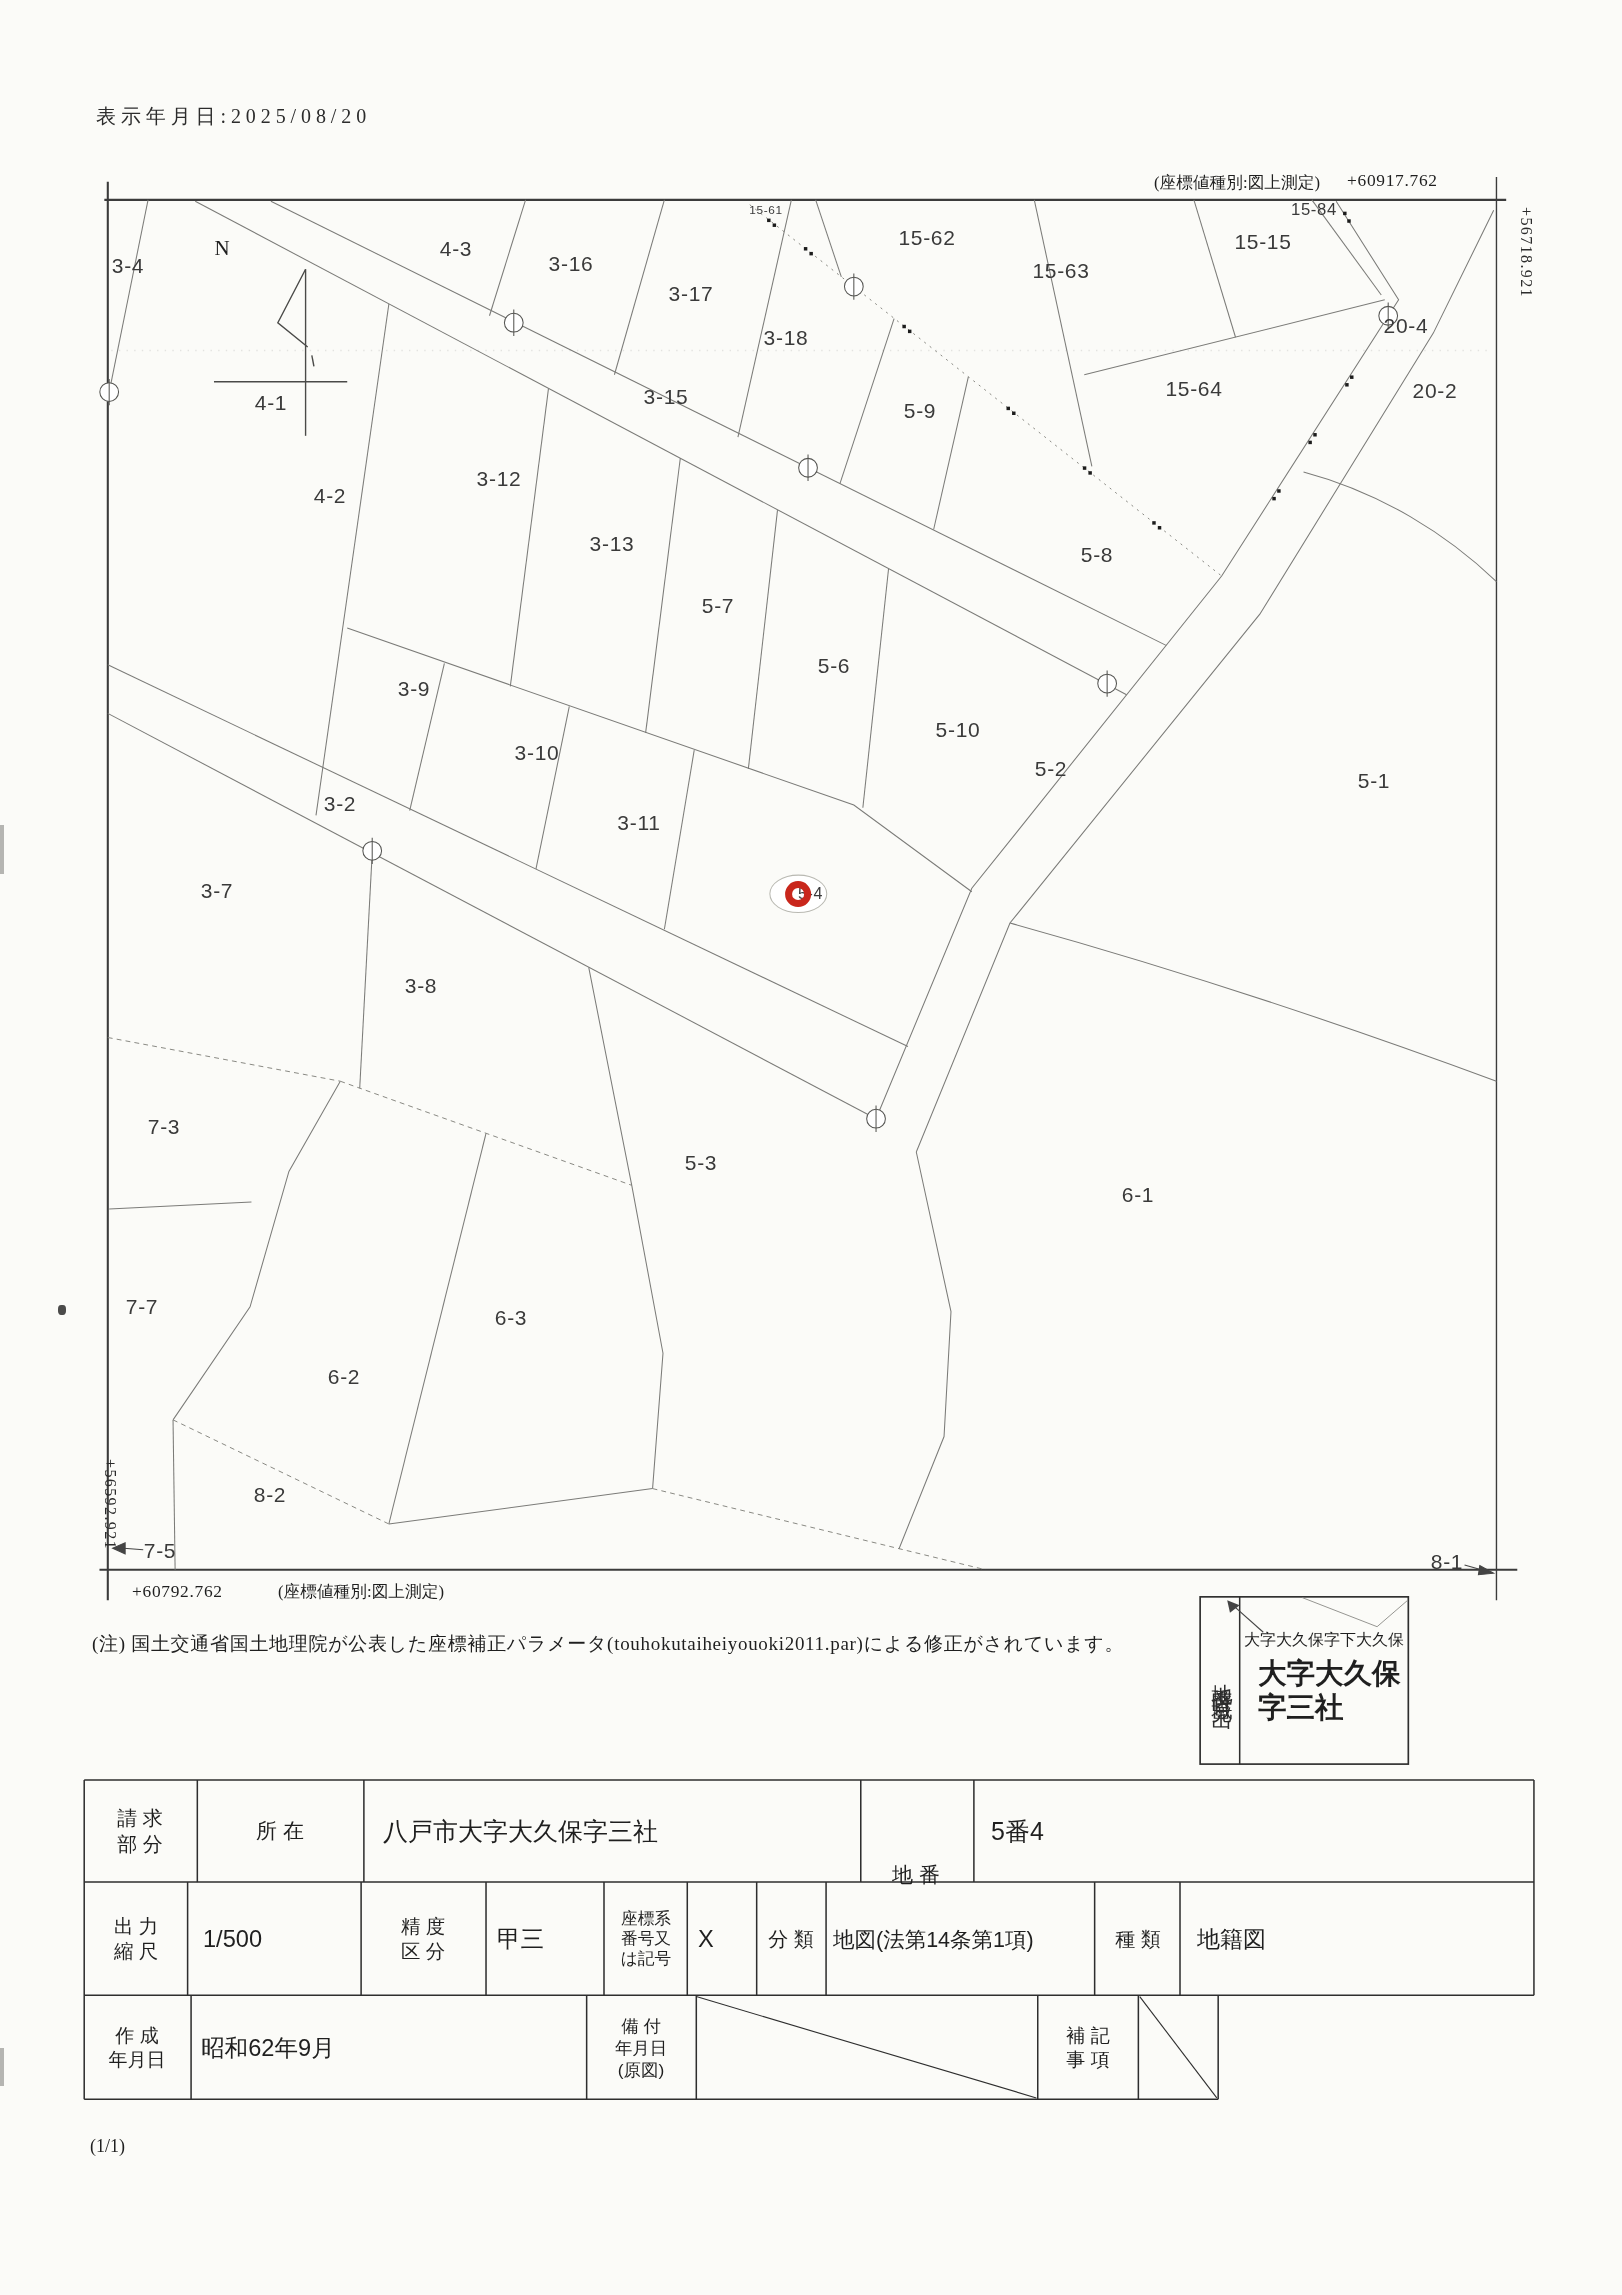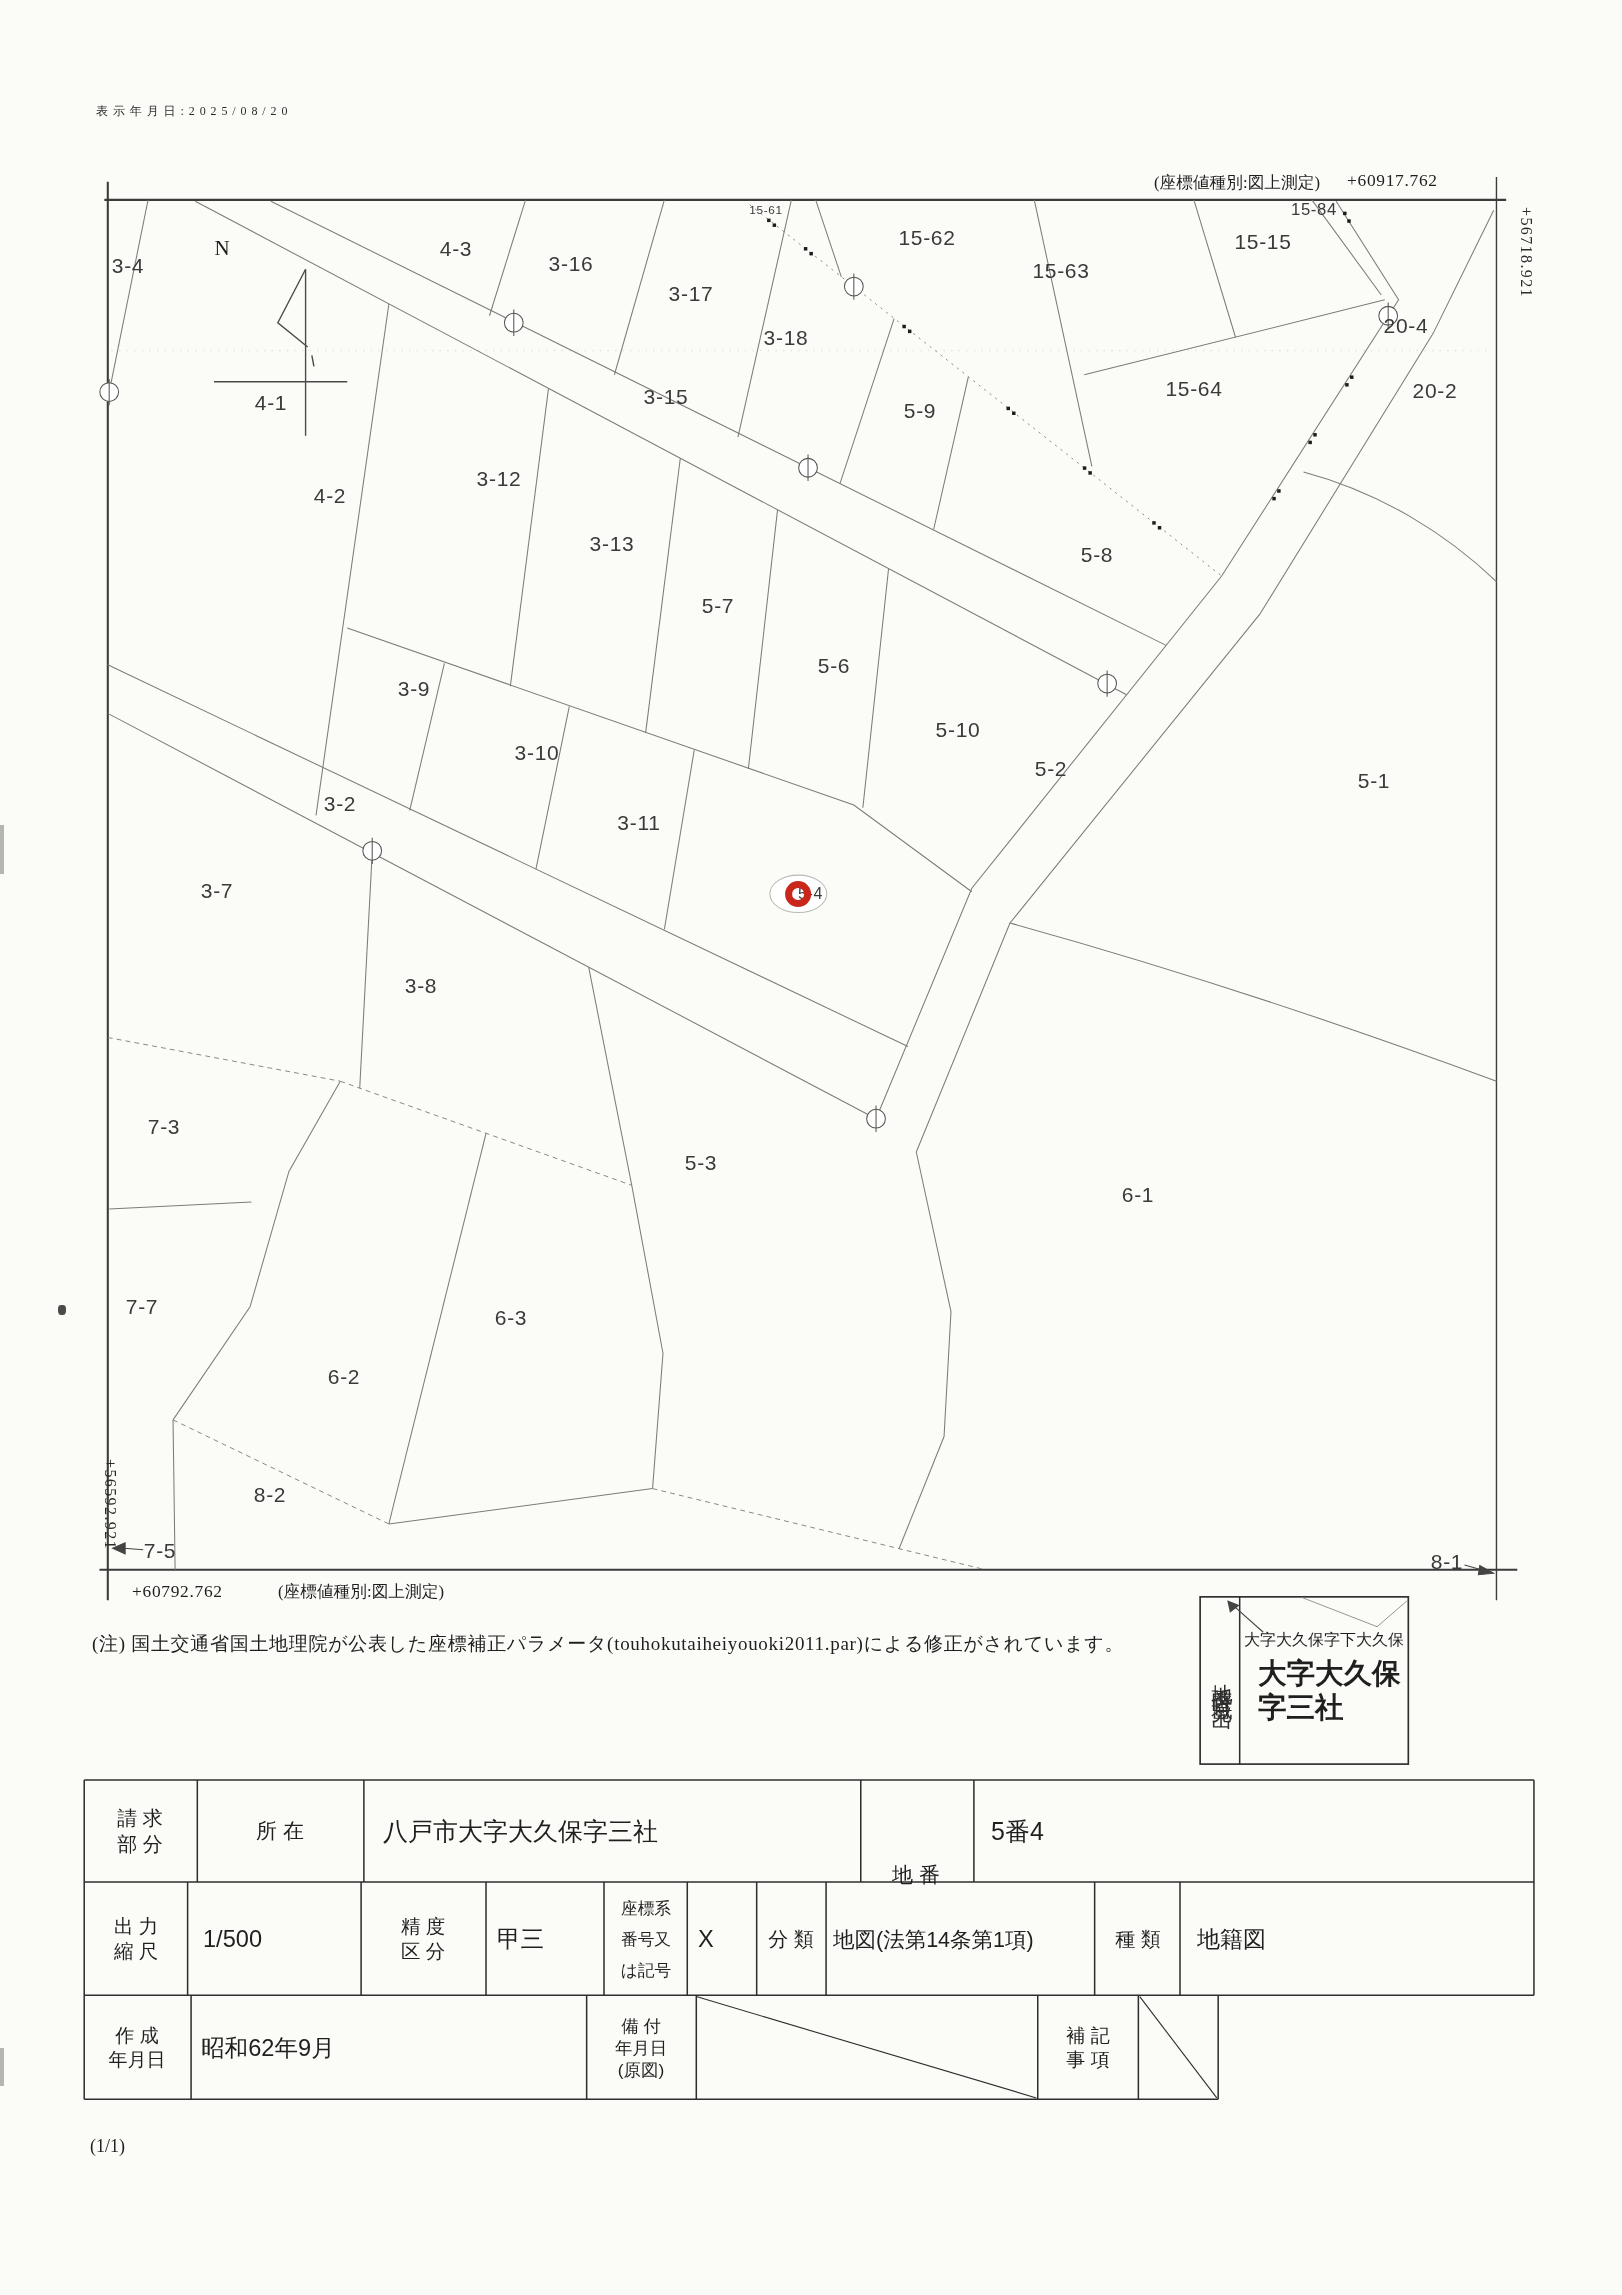--- a/index.html
+++ b/index.html
@@ -173,21 +173,21 @@
       <path d="M275,2875 V3025"></path>
         <path d="M845,2875 V3025"></path>
         <path d="M1003,2875 V3025"></path>
         <path d="M1495,2875 V3025"></path>
       <path d="M1640,2875 V3025"></path>
       <path d="M1003,2877 L1493,3023" stroke-width="1.6"></path>
       <path d="M1642,2877 L1753,3023" stroke-width="1.6"></path>
     </g>
   </svg>
 
-  <div class="abs ser" style="left:96px;top:103px;font-size:12px;letter-spacing:4.9px;">表示年月日:2025/08/20</div>
+  <div class="abs ser" style="left:96px;top:103px;font-size:20px;letter-spacing:4.9px;">表示年月日:2025/08/20</div>
 
   <div class="tv ser" style="left:1154px;top:182px;font-size:16.7px;">(座標値種別:図上測定)</div>
   <div class="tv ser" style="left:1347px;top:180px;font-size:17.4px;letter-spacing:0.7px;">+60917.762</div>
   <div class="abs ser vrot" style="left:1535px;top:207px;font-size:16px;letter-spacing:1.4px;">+56718.921</div>
   <div class="abs ser vrot" style="left:119px;top:1459px;font-size:16px;letter-spacing:1.4px;">+56592.921</div>
   <div class="tv ser" style="left:132px;top:1591px;font-size:17.4px;letter-spacing:0.7px;">+60792.762</div>
   <div class="tv ser" style="left:278px;top:1591px;font-size:16.7px;">(座標値種別:図上測定)</div>
 
   <div class="tv ser" style="left:92px;top:1644px;font-size:19px;letter-spacing:0.7px;">(注) 国土交通省国土地理院が公表した座標補正パラメータ(touhokutaiheiyouoki2011.par)による修正がされています。</div>
 
@@ -252,21 +252,21 @@
   <div class="tv" style="left:383px;top:1831px;font-size:25px;">八戸市大字大久保字三社</div>
   <div class="tc" style="left:916px;top:1875px;font-size:21px;">地  番</div>
   <div class="tv" style="left:991px;top:1831px;font-size:25px;">5番4</div>
 
   <div class="tc" style="left:136px;top:1939px;font-size:19.4px;line-height:25px;">出 力
 縮 尺</div>
   <div class="tv" style="left:203px;top:1939px;font-size:23.6px;">1/500</div>
   <div class="tc" style="left:423px;top:1939px;font-size:19.4px;line-height:25px;">精 度
 区 分</div>
   <div class="tv" style="left:497px;top:1939px;font-size:23.6px;">甲三</div>
-  <div class="tc" style="left:646px;top:1939px;font-size:16.7px;line-height:31px;">座標系
+  <div class="tc" style="left:646px;top:1939px;font-size:16.7px;line-height:20px;">座標系
 番号又
 は記号</div>
   <div class="tv" style="left:698px;top:1939px;font-size:23.6px;">X</div>
   <div class="tc" style="left:791px;top:1939px;font-size:20px;">分 類</div>
   <div class="tv" style="left:833px;top:1939px;font-size:21.5px;">地図(法第14条第1項)</div>
   <div class="tc" style="left:1138px;top:1939px;font-size:20px;">種 類</div>
   <div class="tv" style="left:1197px;top:1939px;font-size:23px;">地籍図</div>
 
   <div class="tc" style="left:137px;top:2048px;font-size:19px;line-height:24px;">作  成
 年月日</div>

